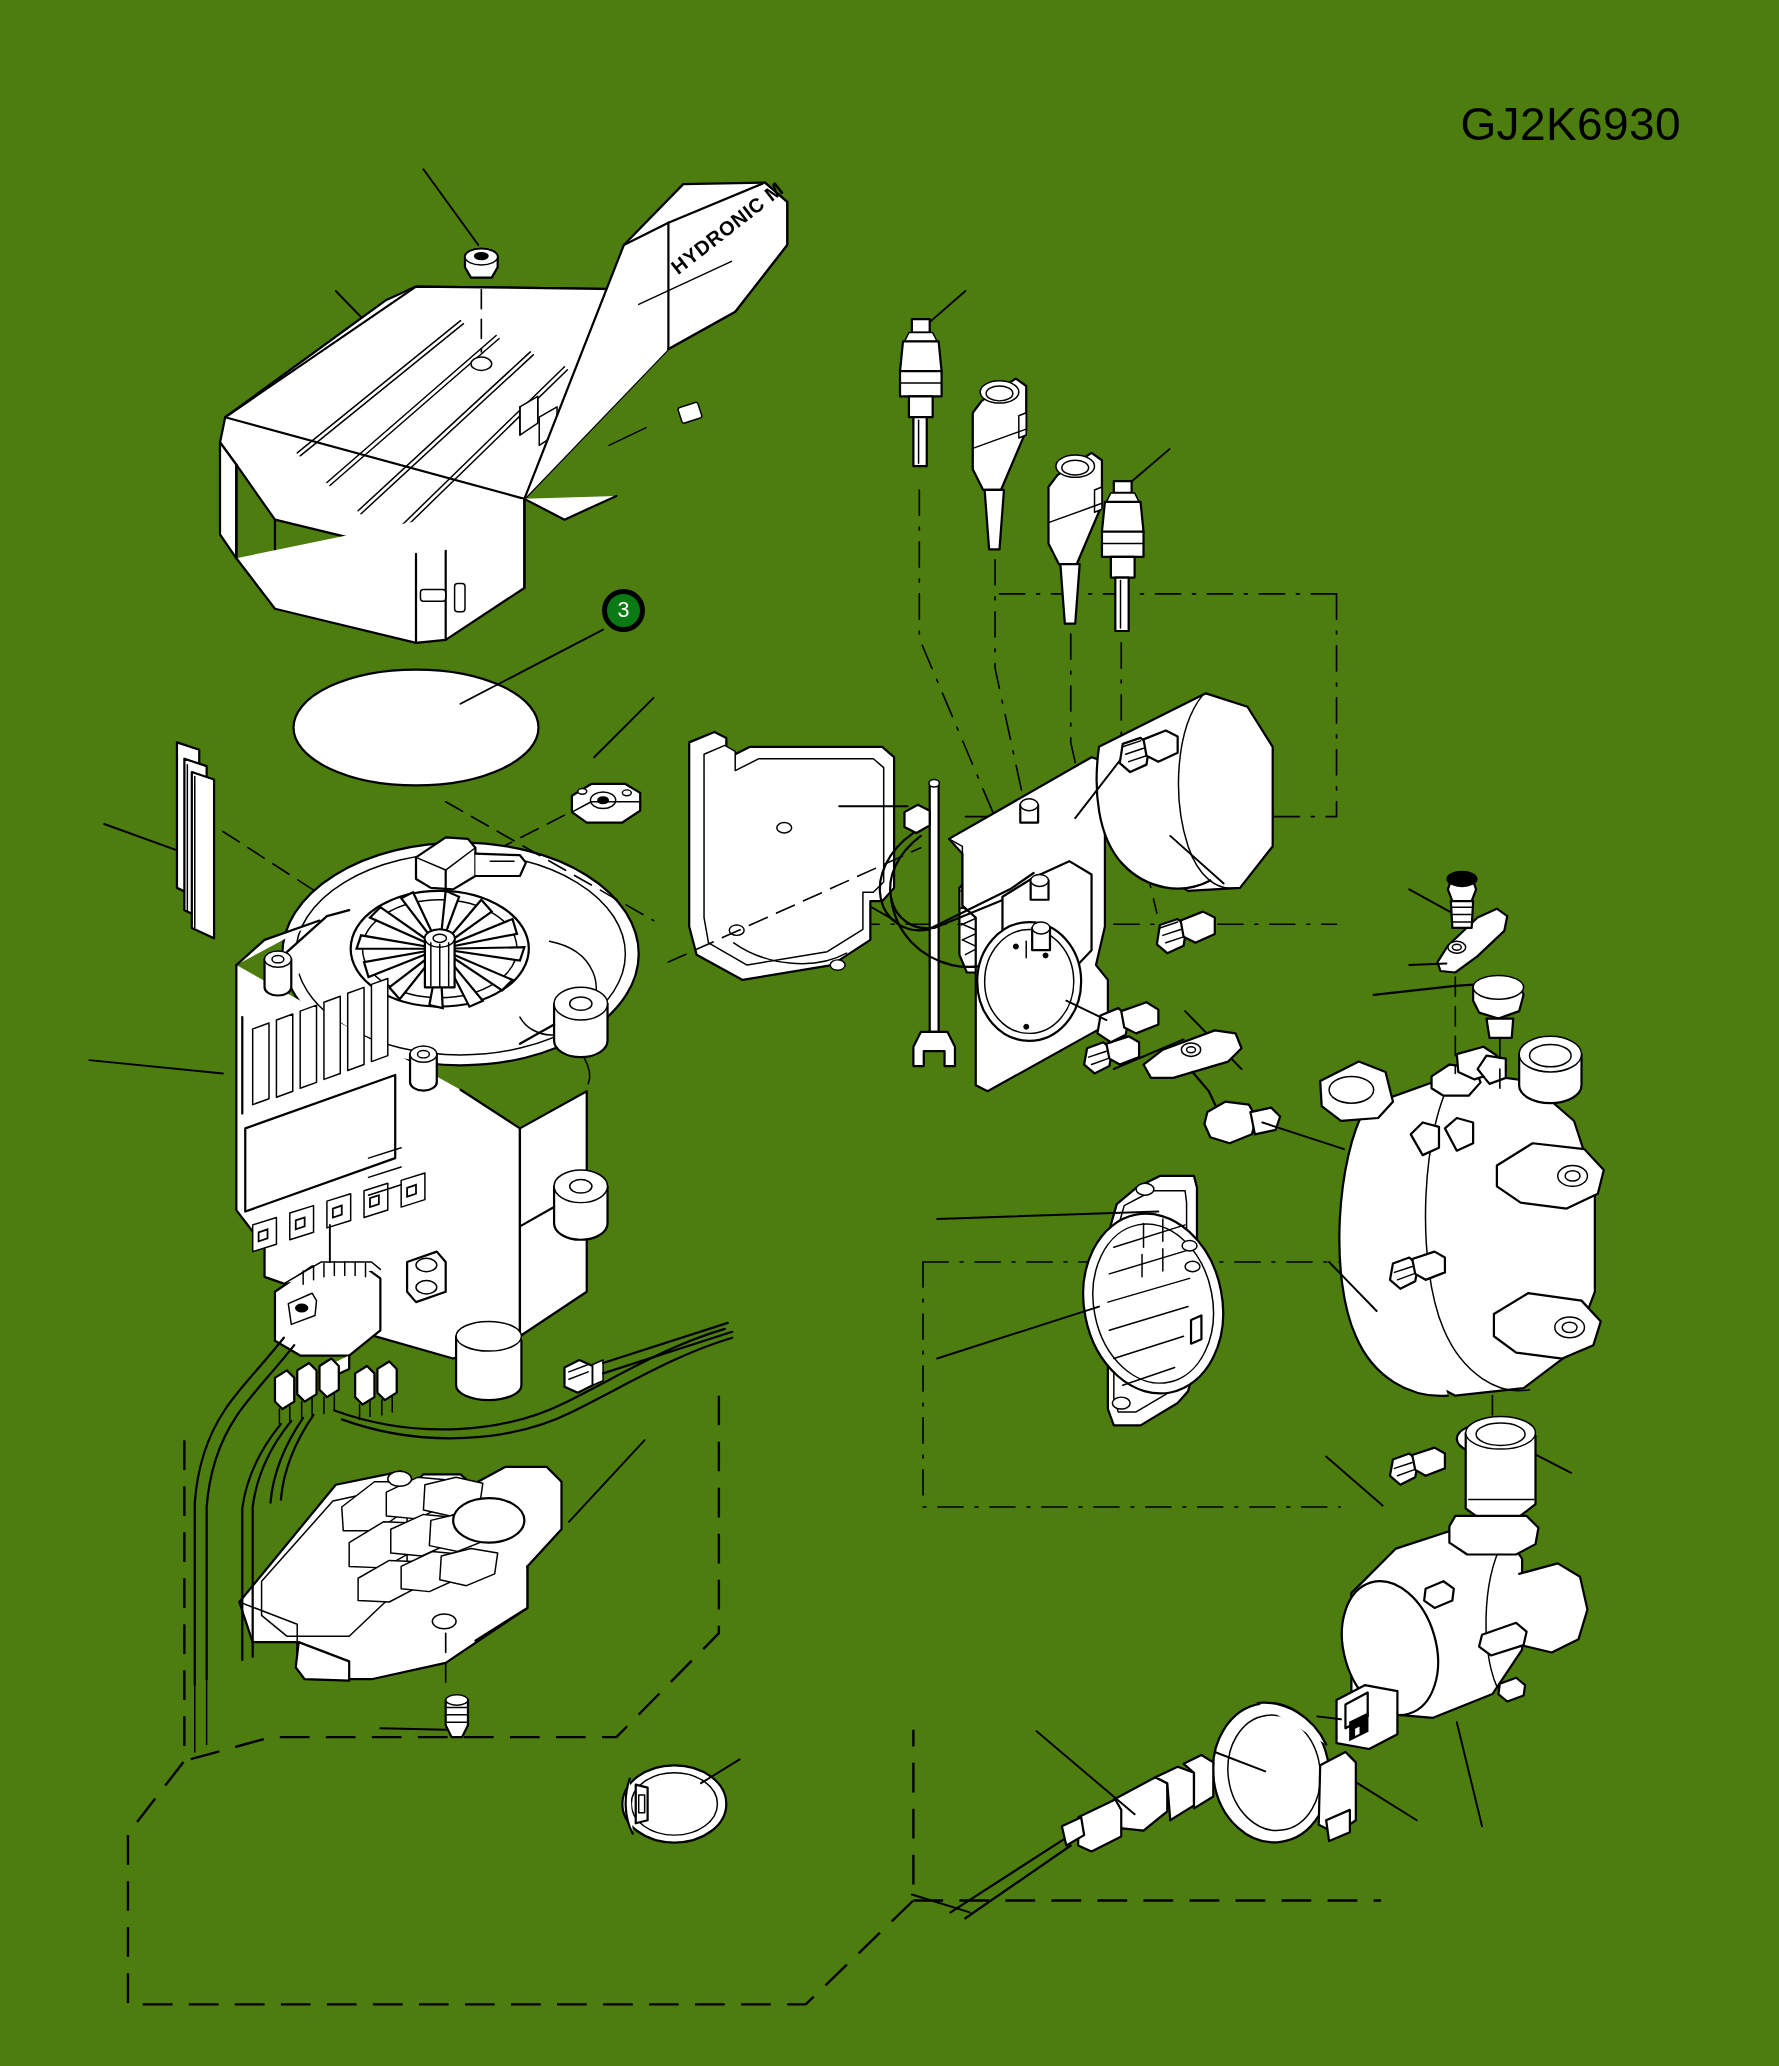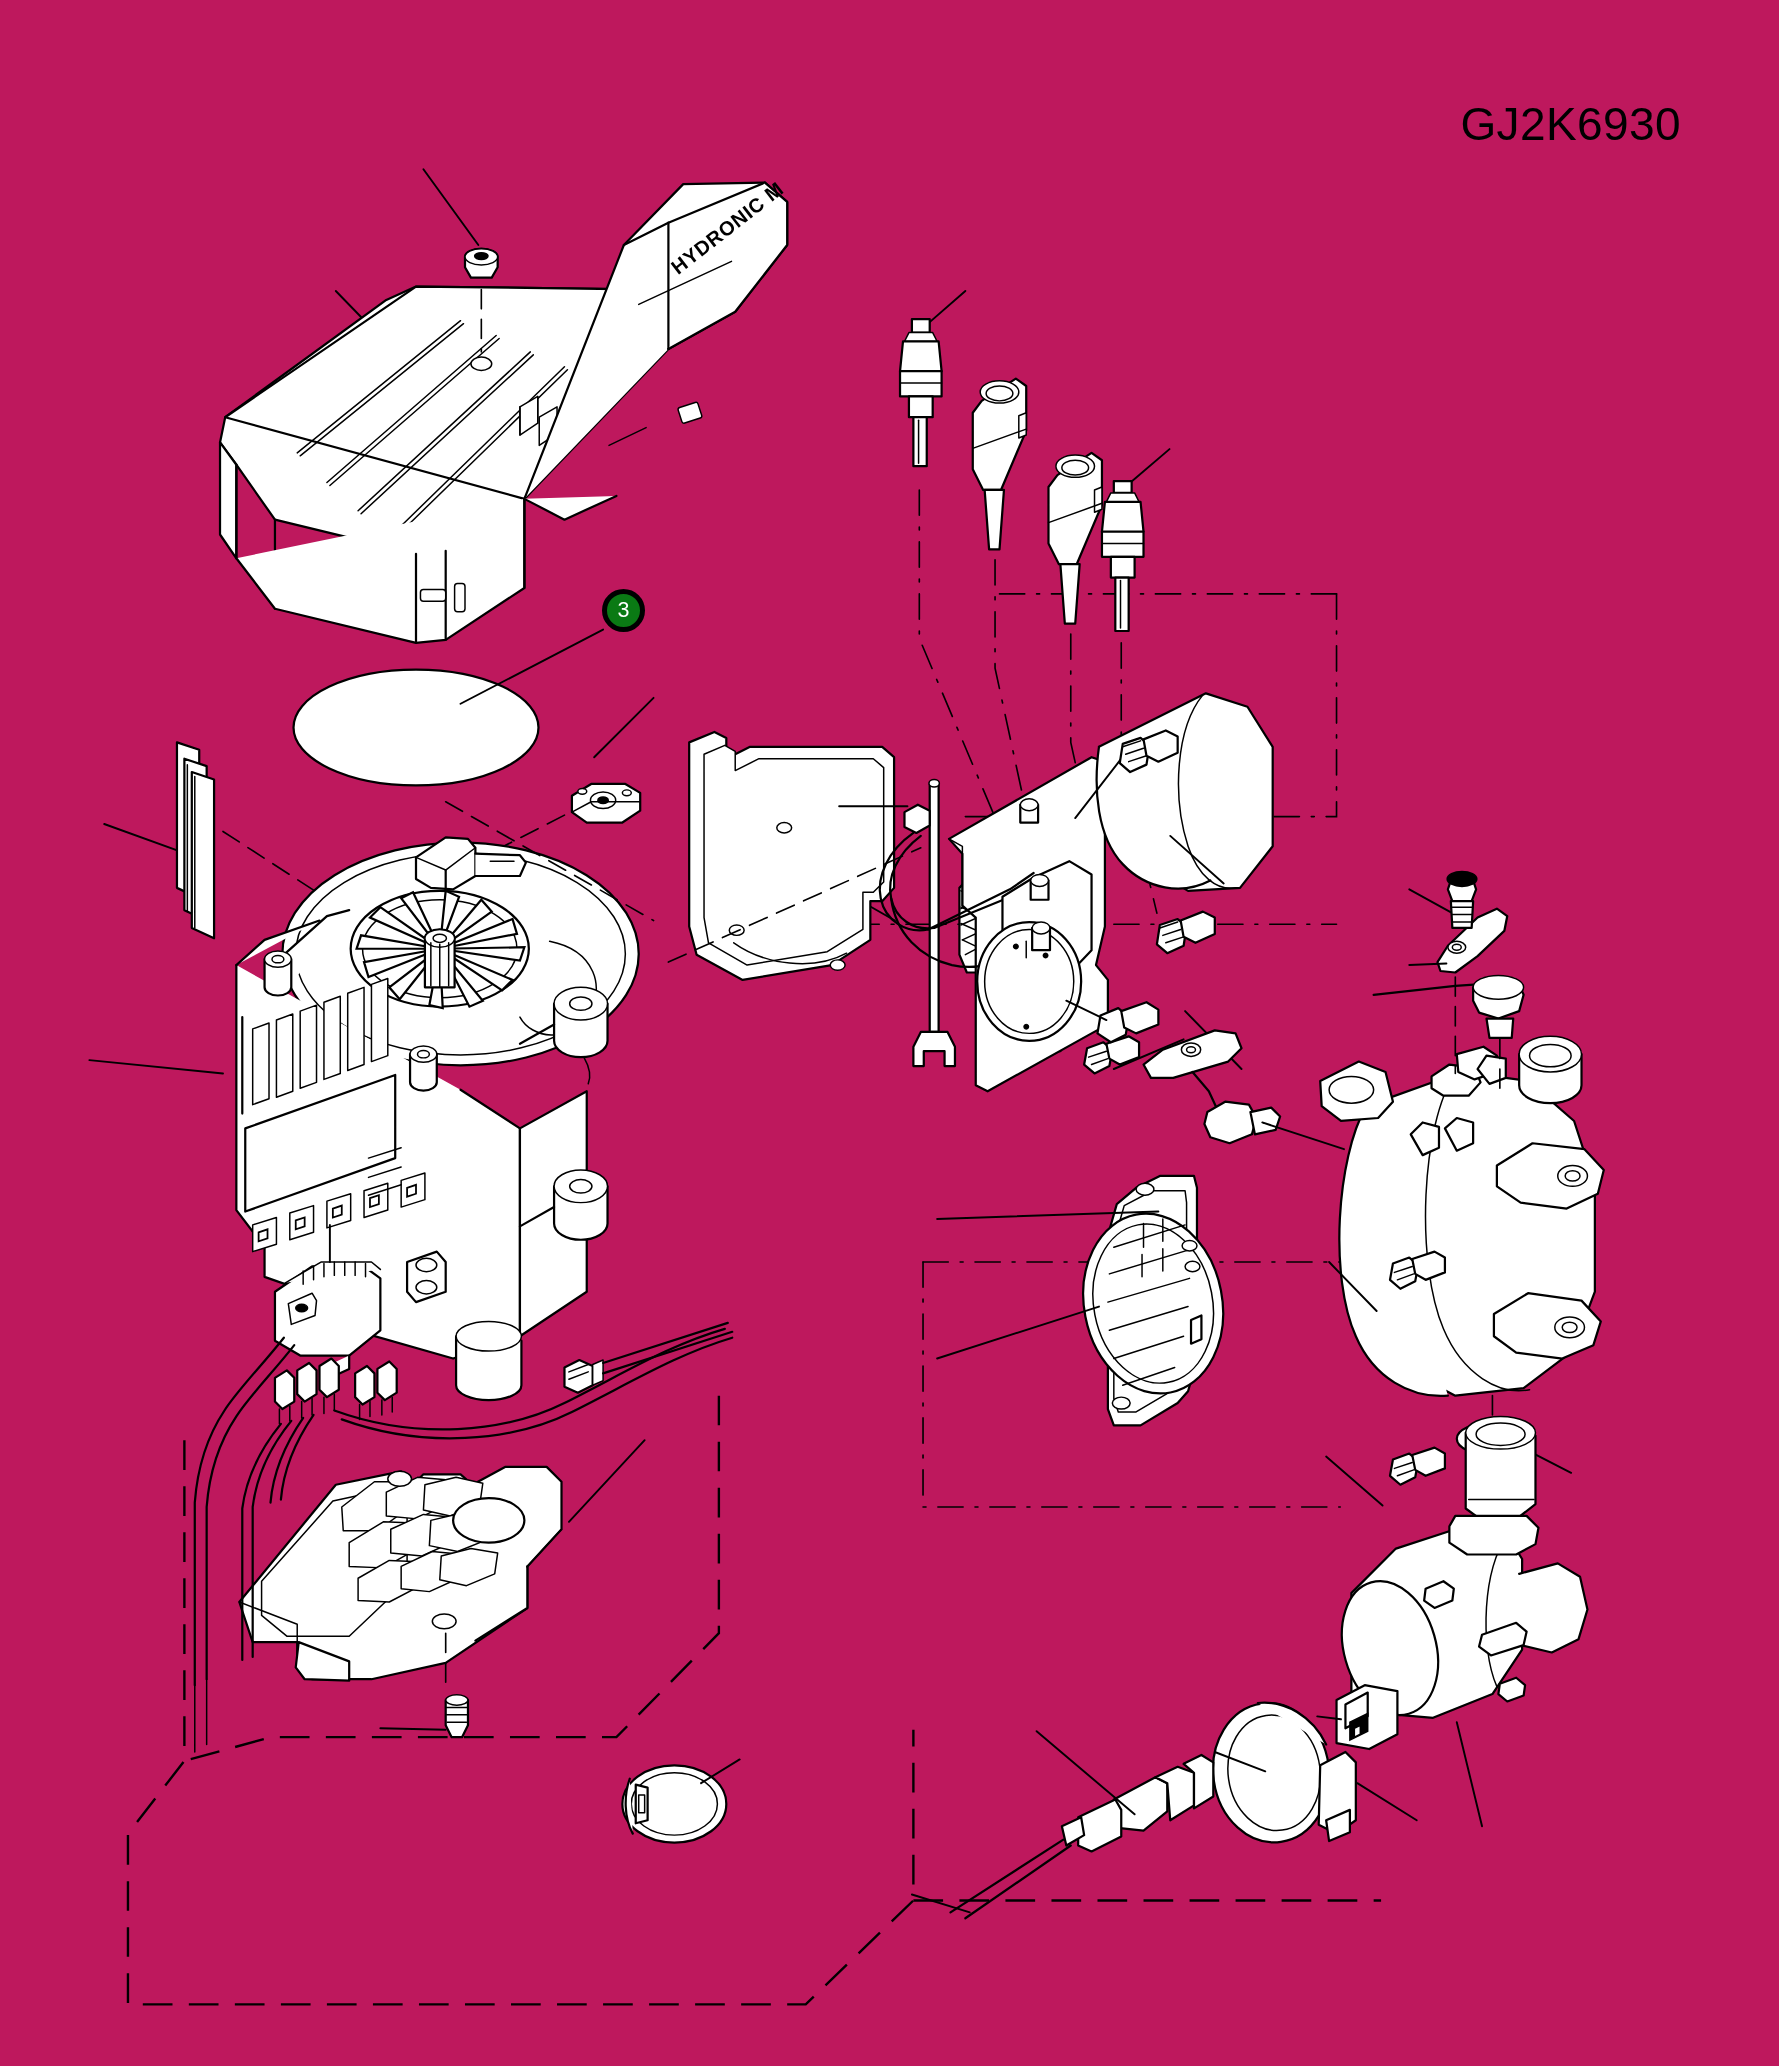--- a/index.html
+++ b/index.html
@@ -1,19 +1,19 @@
 <!DOCTYPE html>
 <html style="font-size:12px"><head>
 <meta charset="utf-8">
 <title>Parts Diagram</title>
 <style>
   html,body{margin:0;padding:0;background:#ffffff;}
   body{width:1780px;height:2066px;position:relative;overflow:hidden;
        font-family:"Liberation Sans","DejaVu Sans",sans-serif;color:#000;}
-  #sheet{position:absolute;left:0;top:0;width:1780px;height:2066px;background:#be185d;}
+  #sheet{position:absolute;left:0;top:0;width:1780px;height:2066px;background:#4d7c0f;}
   #art{position:absolute;left:0;top:0;width:1780px;height:2066px;}
   #drawing-title{
     position:absolute; right:99px; top:97px;
     font-size:46px; letter-spacing:0.4px; font-weight:400;
     color:#000; white-space:nowrap; text-align:right;
   }
   .callout{
     position:absolute; border-radius:50%;
     display:flex; align-items:center; justify-content:center;
     box-sizing:border-box; color:#fff; font-size:22px; line-height:1;

